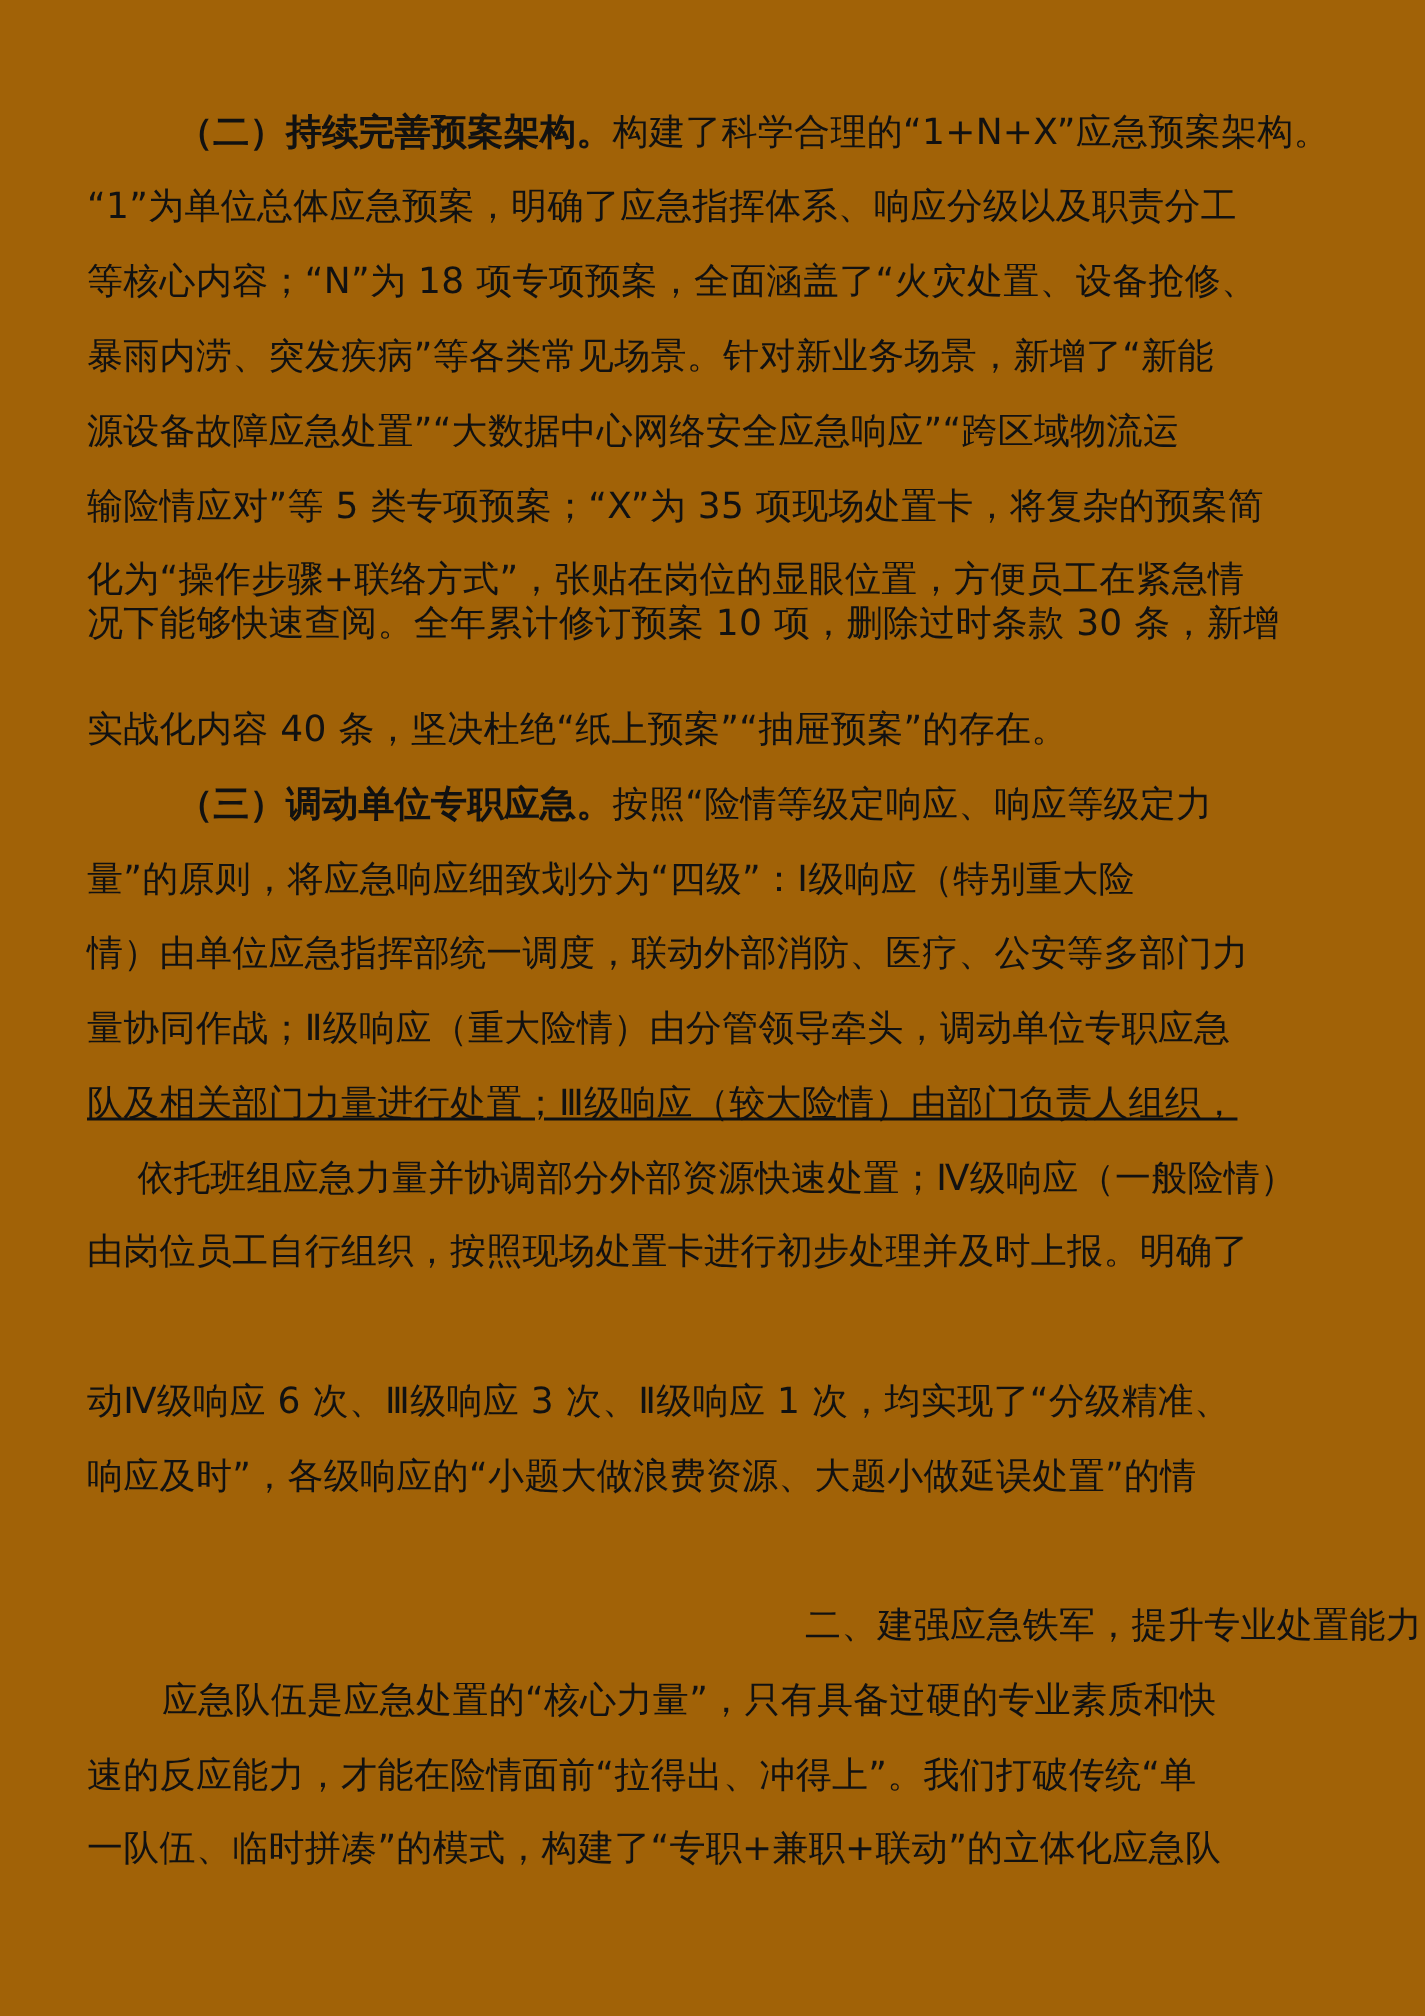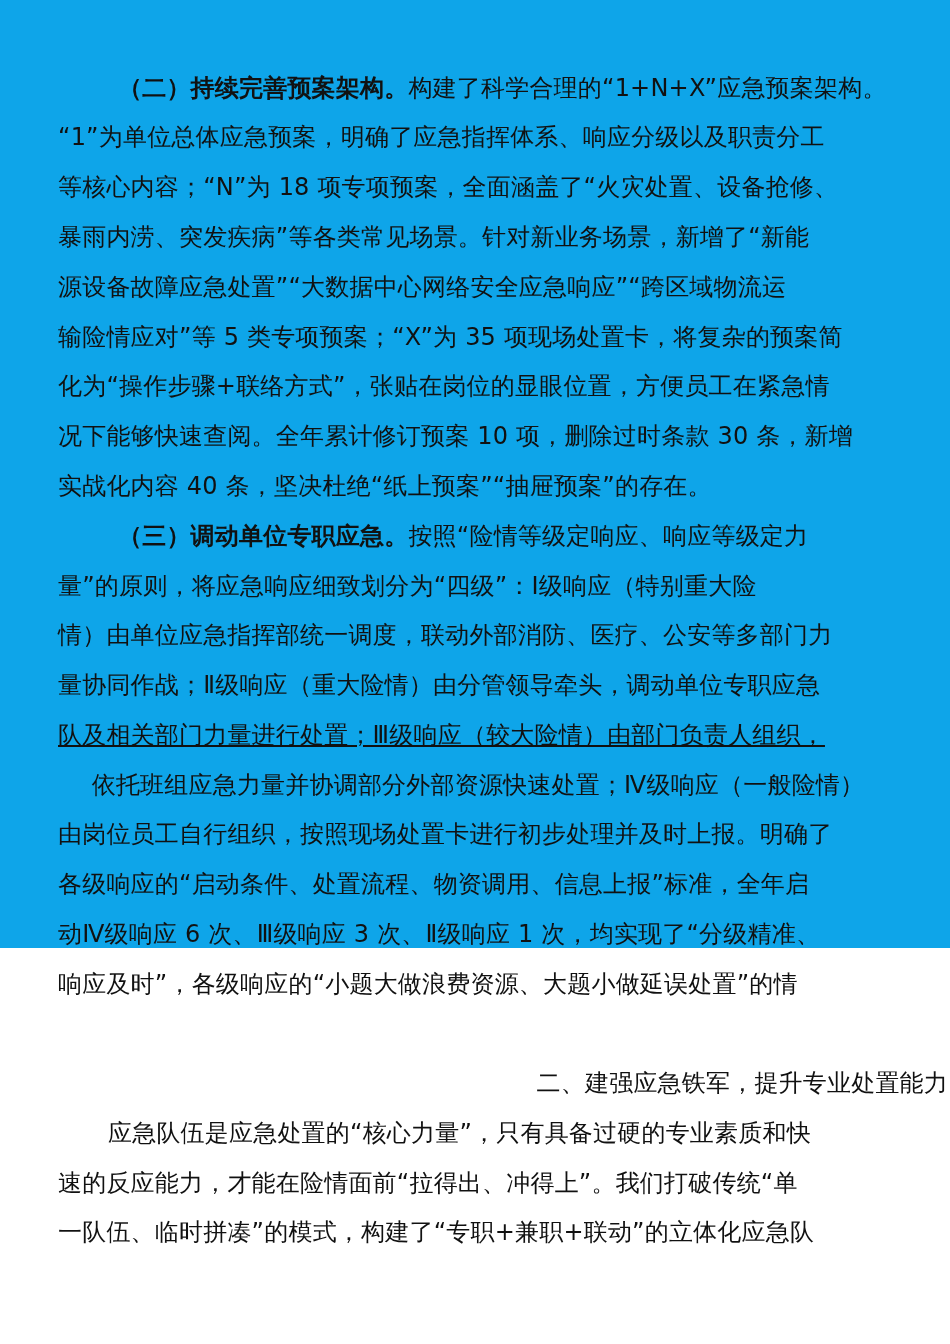--- a/index.html
+++ b/index.html
@@ -13,22 +13,22 @@
       overflow: hidden;
       position: relative;
       font-family: "DejaVu Sans", "Liberation Sans", sans-serif;
       color: #111111;
     }
     .page {
       position: absolute;
       left: 0;
       top: 0;
       width: 950px;
-      height: 948px;
-      background: #0ea5e9;
+      height: 1344px;
+      background: #a16207;
     }
     .line {
       position: absolute;
       left: 58px;
       width: 840px;
       height: 40px;
       font-size: 24px;
       line-height: 40px;
       white-space: nowrap;
       letter-spacing: 0.2px;
@@ -45,33 +45,32 @@
 
   <div class="line indent-bold" style="top:68px;">
     <span class="bold">（二）持续完善预案架构。</span><span>构建了科学合理的“1+N+X”应急预案架构。</span>
   </div>
   <div class="line" style="top:117px;">“1”为单位总体应急预案，明确了应急指挥体系、响应分级以及职责分工</div>
   <div class="line" style="top:167px;">等核心内容；“N”为 18 项专项预案，全面涵盖了“火灾处置、设备抢修、</div>
   <div class="line" style="top:217px;">暴雨内涝、突发疾病”等各类常见场景。针对新业务场景，新增了“新能</div>
   <div class="line" style="top:267px;">源设备故障应急处置”“大数据中心网络安全应急响应”“跨区域物流运</div>
   <div class="line" style="top:317px;">输险情应对”等 5 类专项预案；“X”为 35 项现场处置卡，将复杂的预案简</div>
   <div class="line" style="top:366px;">化为“操作步骤+联络方式”，张贴在岗位的显眼位置，方便员工在紧急情</div>
-  <div class="line" style="top:416px;">况下能够快速查阅。全年累计修订预案 10 项，删除过时条款 30 条，新增</div>
+  <div class="line" style="top:395px;">况下能够快速查阅。全年累计修订预案 10 项，删除过时条款 30 条，新增</div>
   <div class="line" style="top:466px;">实战化内容 40 条，坚决杜绝“纸上预案”“抽屉预案”的存在。</div>
 
   <div class="line indent-bold" style="top:516px;">
     <span class="bold">（三）调动单位专职应急。</span><span>按照“险情等级定响应、响应等级定力</span>
   </div>
   <div class="line" style="top:566px;">量”的原则，将应急响应细致划分为“四级”：Ⅰ级响应（特别重大险</div>
   <div class="line" style="top:615px;">情）由单位应急指挥部统一调度，联动外部消防、医疗、公安等多部门力</div>
   <div class="line" style="top:665px;">量协同作战；Ⅱ级响应（重大险情）由分管领导牵头，调动单位专职应急</div>
   <div class="line" style="top:715px;text-decoration:underline;">队及相关部门力量进行处置；Ⅲ级响应（较大险情）由部门负责人组织，</div>
   <div class="line" style="top:765px;text-align:center;">依托班组应急力量并协调部分外部资源快速处置；Ⅳ级响应（一般险情）</div>
   <div class="line" style="top:814px;">由岗位员工自行组织，按照现场处置卡进行初步处理并及时上报。明确了</div>
-  <div class="line" style="top:864px;">各级响应的“启动条件、处置流程、物资调用、信息上报”标准，全年启</div>
   <div class="line" style="top:914px;">动Ⅳ级响应 6 次、Ⅲ级响应 3 次、Ⅱ级响应 1 次，均实现了“分级精准、</div>
   <div class="line" style="top:964px;">响应及时”，各级响应的“小题大做浪费资源、大题小做延误处置”的情</div>
 
   <div class="line indent heading2" style="top:1063px;">二、建强应急铁军，提升专业处置能力</div>
 
   <div class="line indent" style="top:1113px;">应急队伍是应急处置的“核心力量”，只有具备过硬的专业素质和快</div>
   <div class="line" style="top:1163px;">速的反应能力，才能在险情面前“拉得出、冲得上”。我们打破传统“单</div>
   <div class="line" style="top:1212px;">一队伍、临时拼凑”的模式，构建了“专职+兼职+联动”的立体化应急队</div>
 
 </div>

